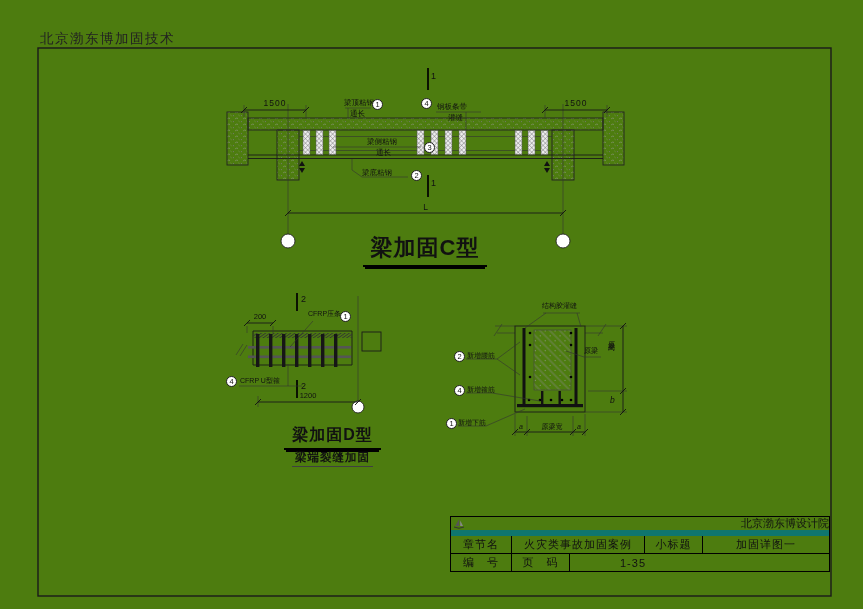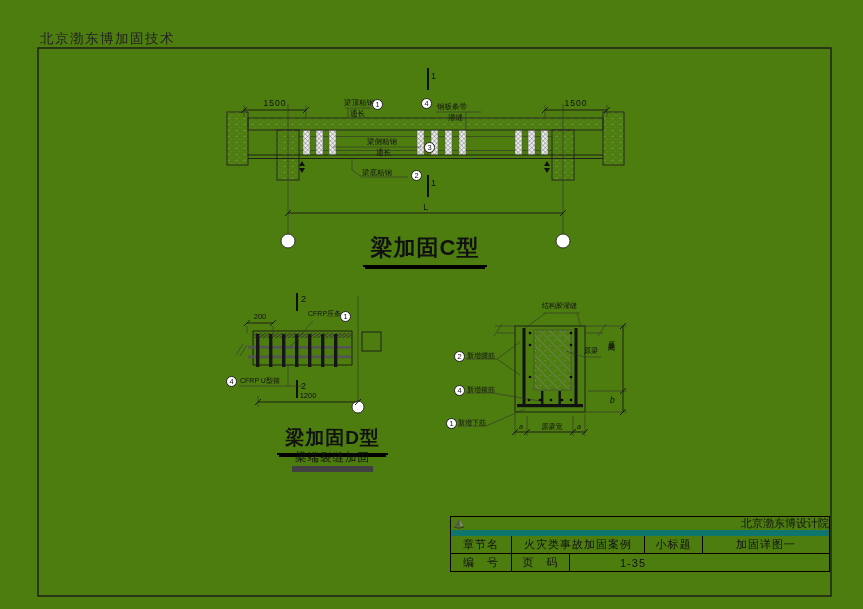--- a/index.html
+++ b/index.html
@@ -16,21 +16,21 @@
   .t{position:absolute;white-space:nowrap;color:#111;}
   .t7{font-size:7px;line-height:8px;}
   .t75{font-size:7.5px;line-height:8.5px;}
   .t8{font-size:8.5px;line-height:9px;}
   .t9{font-size:9px;line-height:10px;}
   .ctr{text-align:center;}
   .cn{position:absolute;width:11px;height:11px;border:1px solid #222;border-radius:50%;
       font-size:7.5px;line-height:10px;text-align:center;background:#fff;box-sizing:border-box;}
   .dtitle{position:absolute;text-align:center;font-weight:bold;letter-spacing:1px;}
   .ut{display:inline-block;border-bottom:2.2px solid #000;box-shadow:0 4px 0 -2px #000;padding:0 8px 2px;}
-  .subt{display:inline-block;border-bottom:6px solid #404040;padding:0 3px 1px;}
+  .subt{display:inline-block;border-bottom:1px solid #404040;padding:0 3px 1px;font-weight:bold;}
   .vtext{writing-mode:vertical-rl;letter-spacing:1px;}
   .hdr{position:absolute;left:40px;top:30px;font-family:"Liberation Serif","DejaVu Serif",serif;
        font-size:13.5px;letter-spacing:1.5px;color:#222;}
   
   .tb{position:absolute;left:450px;top:516px;width:380px;height:56px;border:1.2px solid #000;
       box-sizing:border-box;font-size:11px;}
   .tbr{display:flex;box-sizing:border-box;}
   .tbr1{height:19px;align-items:center;justify-content:space-between;border-bottom:6px solid #0f766e;gap:16px;}
   .tbr2{height:18px;border-bottom:1px solid #000;}
   .tbr3{height:17px;}
@@ -194,21 +194,21 @@
 
   <div class="t t9" style="left:301px;top:294px;">2</div>
   <div class="t t9" style="left:301px;top:381px;">2</div>
   <div class="t t75 ctr" style="left:247px;top:313px;width:26px;">200</div>
   <div class="t t75 ctr" style="left:258px;top:392px;width:100px;">1200</div>
   <div class="t t7" style="left:308px;top:310px;">CFRP压条</div>
   <span class="cn" style="left:340px;top:311px;">1</span>
   <span class="cn" style="left:226px;top:376px;">4</span>
   <div class="t t7" style="left:240px;top:376.5px;">CFRP U型箍</div>
 
-  <div class="dtitle" style="left:270px;top:425px;width:125px;font-size:19px;">
+  <div class="dtitle" style="left:270px;top:425px;width:125px;font-size:16px;">
     <span class="ut">梁加固D型</span>
   </div>
   <div class="dtitle" style="left:270px;top:450px;width:125px;font-size:11.5px;font-weight:normal;">
     <span class="subt">梁端裂缝加固</span>
   </div>
 
   <div class="t t7" style="left:542px;top:302px;">结构胶灌缝</div>
   <span class="cn" style="left:454px;top:351px;">2</span>
   <div class="t t7" style="left:467px;top:352px;">新增腰筋</div>
   <div class="t t7" style="left:584px;top:347px;">原梁</div>

